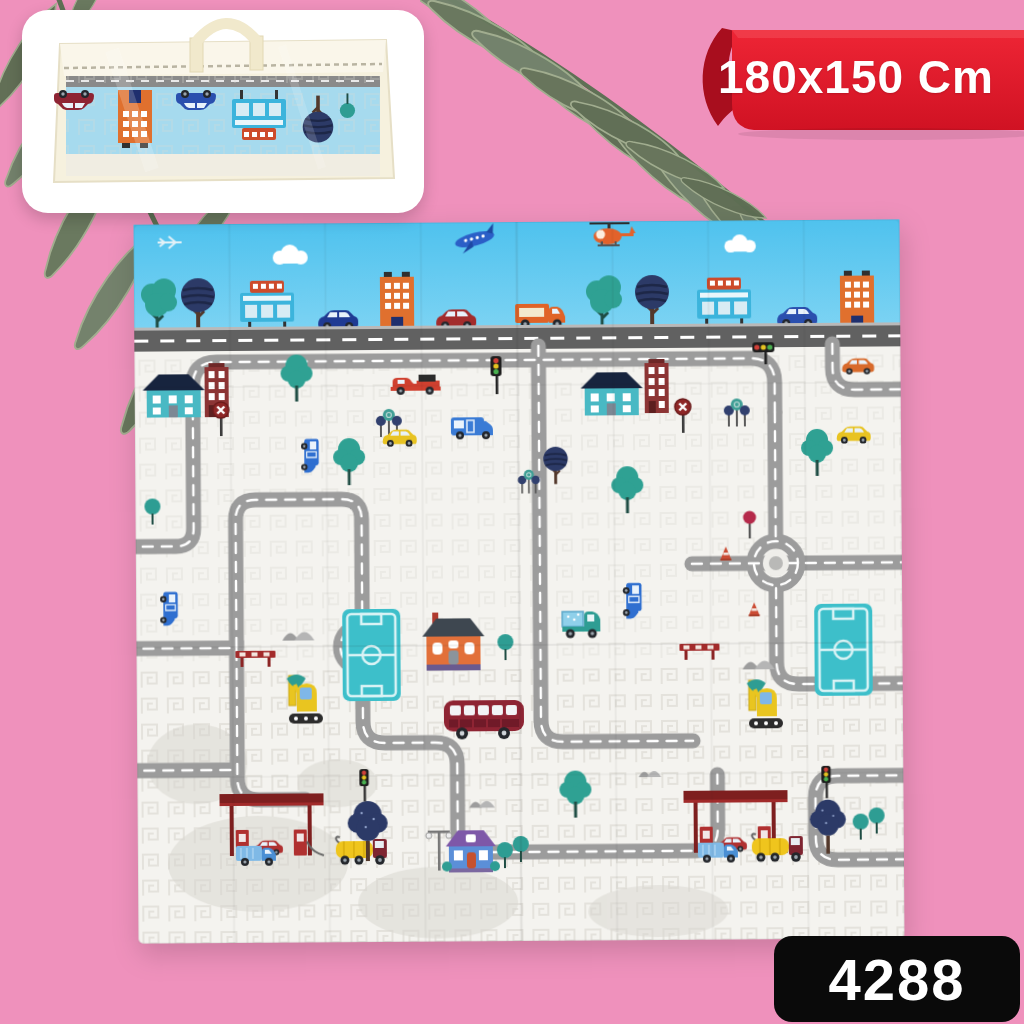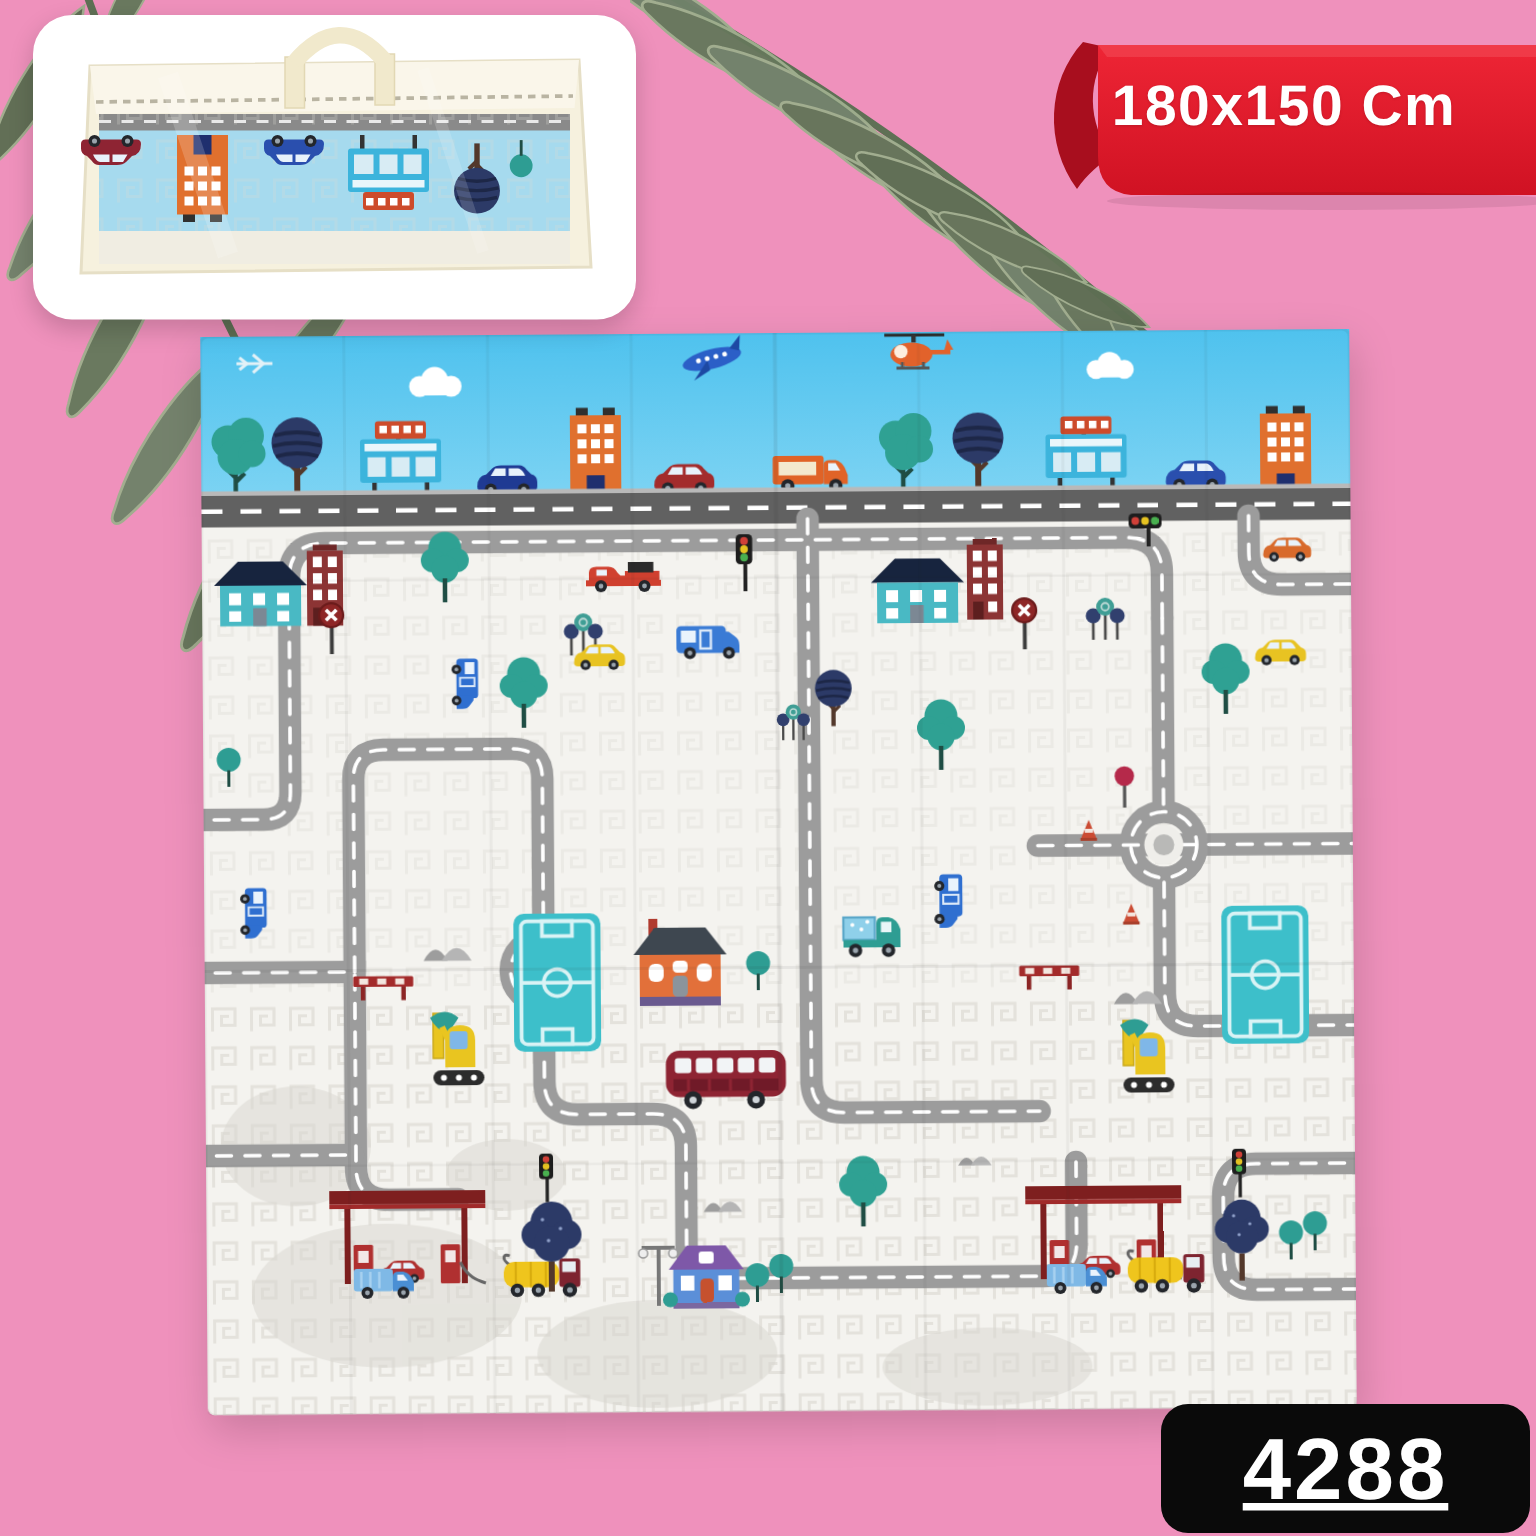--- a/index.html
+++ b/index.html
@@ -8,26 +8,26 @@
   .abs{position:absolute;}
   
   .inset-box{left:22px;top:10px;width:402px;height:203px;background:#ffffff;
              border-radius:26px;box-shadow:0 6px 16px rgba(0,0,0,.18);z-index:40;}
   
   .mat-wrap{left:136px;top:222px;width:766px;height:719px;z-index:20;
             transform:rotate(-.4deg);filter:drop-shadow(2px 10px 14px rgba(0,0,0,.16));}
   
   .ribbon-wrap{left:688px;top:18px;width:336px;height:132px;z-index:50;}
   .ribbon-label{left:688px;top:50px;width:336px;text-align:center;z-index:51;
-                color:#ffffff;font-size:38px;font-weight:bold;letter-spacing:1px;
+                color:#ffffff;font-size:46px;font-weight:bold;letter-spacing:1px;
                 text-shadow:0 1px 2px rgba(0,0,0,.15);}
   
   .code-badge{left:774px;top:936px;width:246px;height:86px;background:#0a0a0a;
               border-radius:18px;z-index:60;display:flex;align-items:center;justify-content:center;}
-  .code-badge span{color:#ffffff;font-size:58px;font-weight:bold;letter-spacing:2px;text-decoration:underline;}
+  .code-badge span{color:#ffffff;font-size:58px;font-weight:bold;letter-spacing:2px;}
   .leaf{z-index:10;}
   svg{display:block;}
 </style>
 </head>
 <body>
 
 <div class="stage">
 
   <svg class="abs leaf" style="left:-14px;top:-18px" width="440" height="660" viewBox="0 0 440 660">
     <defs>

